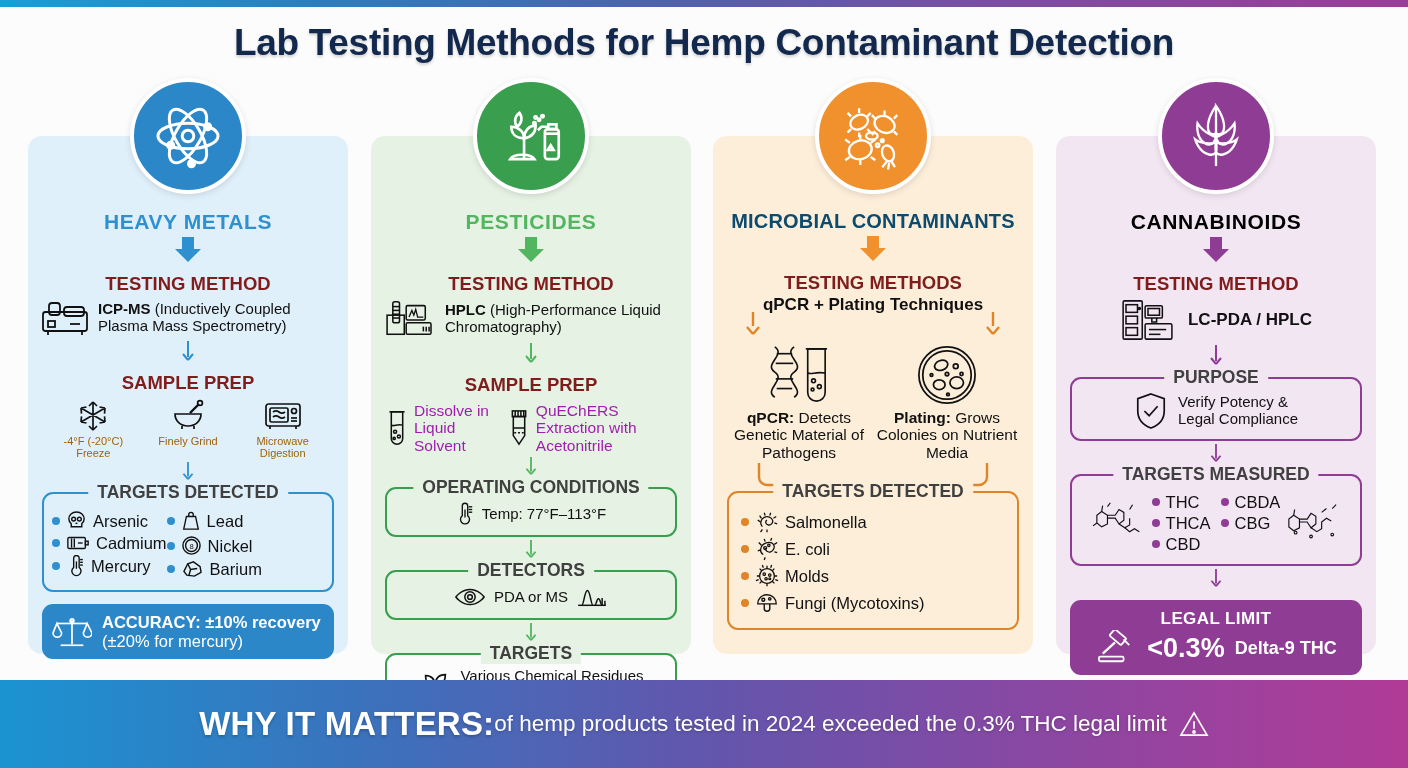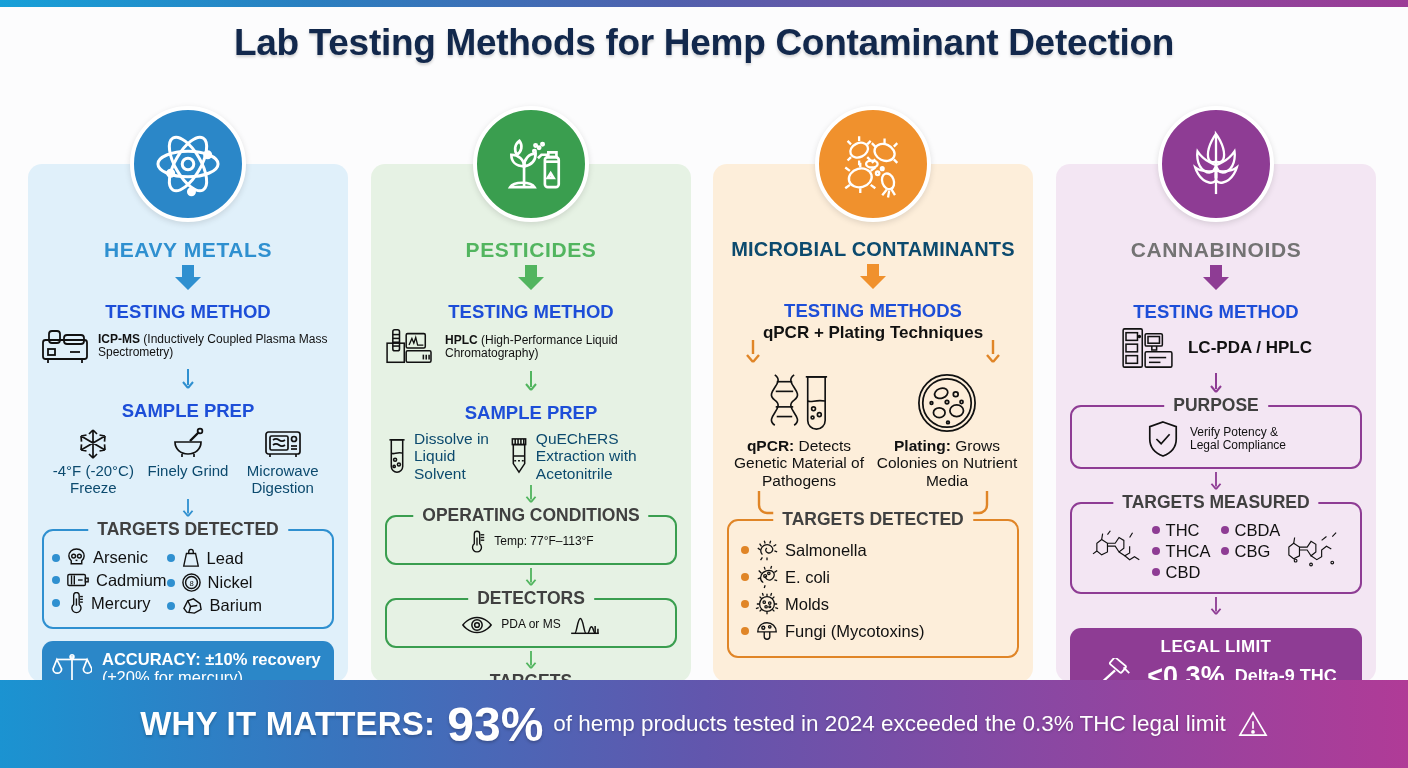--- a/index.html
+++ b/index.html
@@ -26,21 +26,21 @@
   .title {
     position: absolute; left: 0; top: 22px; width: 1408px;
     text-align: center;
     font-size: 37px; font-weight: bold;
     letter-spacing: -0.3px;
     color: #12284c;
     text-shadow: 0 2px 3px rgba(0,0,0,0.18);
   }
 
   
-  .cards { position: absolute; left: 0; top: 164px; width: 1260px; height: 518px; }
+  .cards { position: absolute; left: 0; top: 136px; width: 1260px; height: 518px; }
   .card {
     position: absolute; top: 0; width: 320px; height: 518px;
     border-radius: 14px;
     padding: 74px 12px 10px 12px;
   }
   .card.c1 { left: 28px;   background: #e0f0fa; }
   .card.c2 { left: 371px;  background: #e6f2e4; }
   .card.c3 { left: 713px;  background: #fdeeda; }
   .card.c4 { left: 1056px; background: #f3e6f3; }
 
@@ -58,30 +58,30 @@
   .badge.b4 { background: #8e3c94; }
   .badge svg { width: 74px; height: 74px; }
 
   .cat-title {
     text-align: center; font-size: 21px; font-weight: bold;
     letter-spacing: 0.6px; margin-bottom: 2px;
   }
   .c1 .cat-title { color: #2f90d0; }
   .c2 .cat-title { color: #52b55f; }
   .c3 .cat-title { color: #0c4a6e; font-size: 20px; letter-spacing: 0.2px;}
-  .c4 .cat-title { color: #737373; }
+  .c4 .cat-title { color: #000000; }
 
   
   .big-arrow { display: block; margin: 3px auto 4px auto; }
 
   .sec-head {
-    text-align: center; font-size: 18.5px; font-weight: bold; color: #1d4ed8;
+    text-align: center; font-size: 18.5px; font-weight: bold; color: #7f1d1d;
     margin-top: 10px;
   }
-  .sec-sub { text-align: center; font-size: 12px; color: #111; line-height: 1.12; }
+  .sec-sub { text-align: center; font-size: 15px; color: #111; line-height: 1.12; }
   .bold { font-weight: bold; }
 
   .row { display: flex; align-items: center; justify-content: center; gap: 8px; }
   .ico { flex: none; display: flex; align-items: center; justify-content: center; }
   .ico svg { display: block; }
 
   .thin-arrow { display: block; margin: 2px auto; }
 
   
   .fbox {
@@ -119,25 +119,25 @@
     margin: 12px 2px 0 2px; border-radius: 11px; padding: 9px 10px;
     display: flex; align-items: center; gap: 10px; color: #fff;
   }
   .c1 .pill { background: #2b87c8; }
   .c4 .pill { background: #8e3c94; flex-direction: column; gap: 0; position: relative; }
   .pill-text { font-size: 16.5px; font-weight: bold; line-height: 1.12; }
   .pill-text .reg { font-weight: normal; }
 
   
   .trio { display: flex; justify-content: space-between; margin-top: 5px; padding: 0 6px; }
-  .trio > div { flex: 1; text-align: center; font-size: 15px; line-height: 1.1; color: #0c4a6e; }
+  .trio > div { flex: 1; text-align: center; font-size: 11px; line-height: 1.1; color: #a16207; }
   .trio svg { display: block; margin: 0 auto 2px auto; }
 
   .duo { display: flex; justify-content: space-between; gap: 4px; margin-top: 6px; padding: 0 2px; }
-  .duo-item { display: flex; align-items: center; gap: 5px; font-size: 15.5px; color: #0c4a6e; line-height: 1.12; }
+  .duo-item { display: flex; align-items: center; gap: 5px; font-size: 15.5px; color: #a21caf; line-height: 1.12; }
 
   .mduo { display: flex; justify-content: space-around; margin-top: 2px; }
   .mduo > div { width: 50%; text-align: center; font-size: 15.5px; color: #111; line-height: 1.12; }
   .mduo svg { display: block; margin: 0 auto 3px auto; }
 
   
   .branch { position: relative; height: 30px; margin-top: -2px; }
   .merge  { position: relative; height: 30px; }
 
   
@@ -772,21 +772,20 @@
           <span style="font-size:27px;font-weight:bold;">&lt;0.3%</span>
           <span style="font-size:18px;font-weight:bold;">Delta-9 THC</span>
         </div>
       </div>
     </div>
 
   </div>
 
   <div class="banner">
     <span class="banner-lead">WHY IT MATTERS:</span>
-    <span class="banner-num">93%</span>
     <span class="banner-rest">of hemp products tested in 2024 exceeded the 0.3% THC legal limit</span>
     <span class="banner-warn">
       <svg width="30" height="28" viewBox="0 0 32 30" stroke="#fff" stroke-width="1.8" fill="none">
         <path d="M16 3l14 24H2z"></path>
         <line x1="16" y1="12" x2="16" y2="20"></line>
         <circle cx="16" cy="23.5" r="1.1" fill="#fff"></circle>
       </svg>
     </span>
   </div>
 

